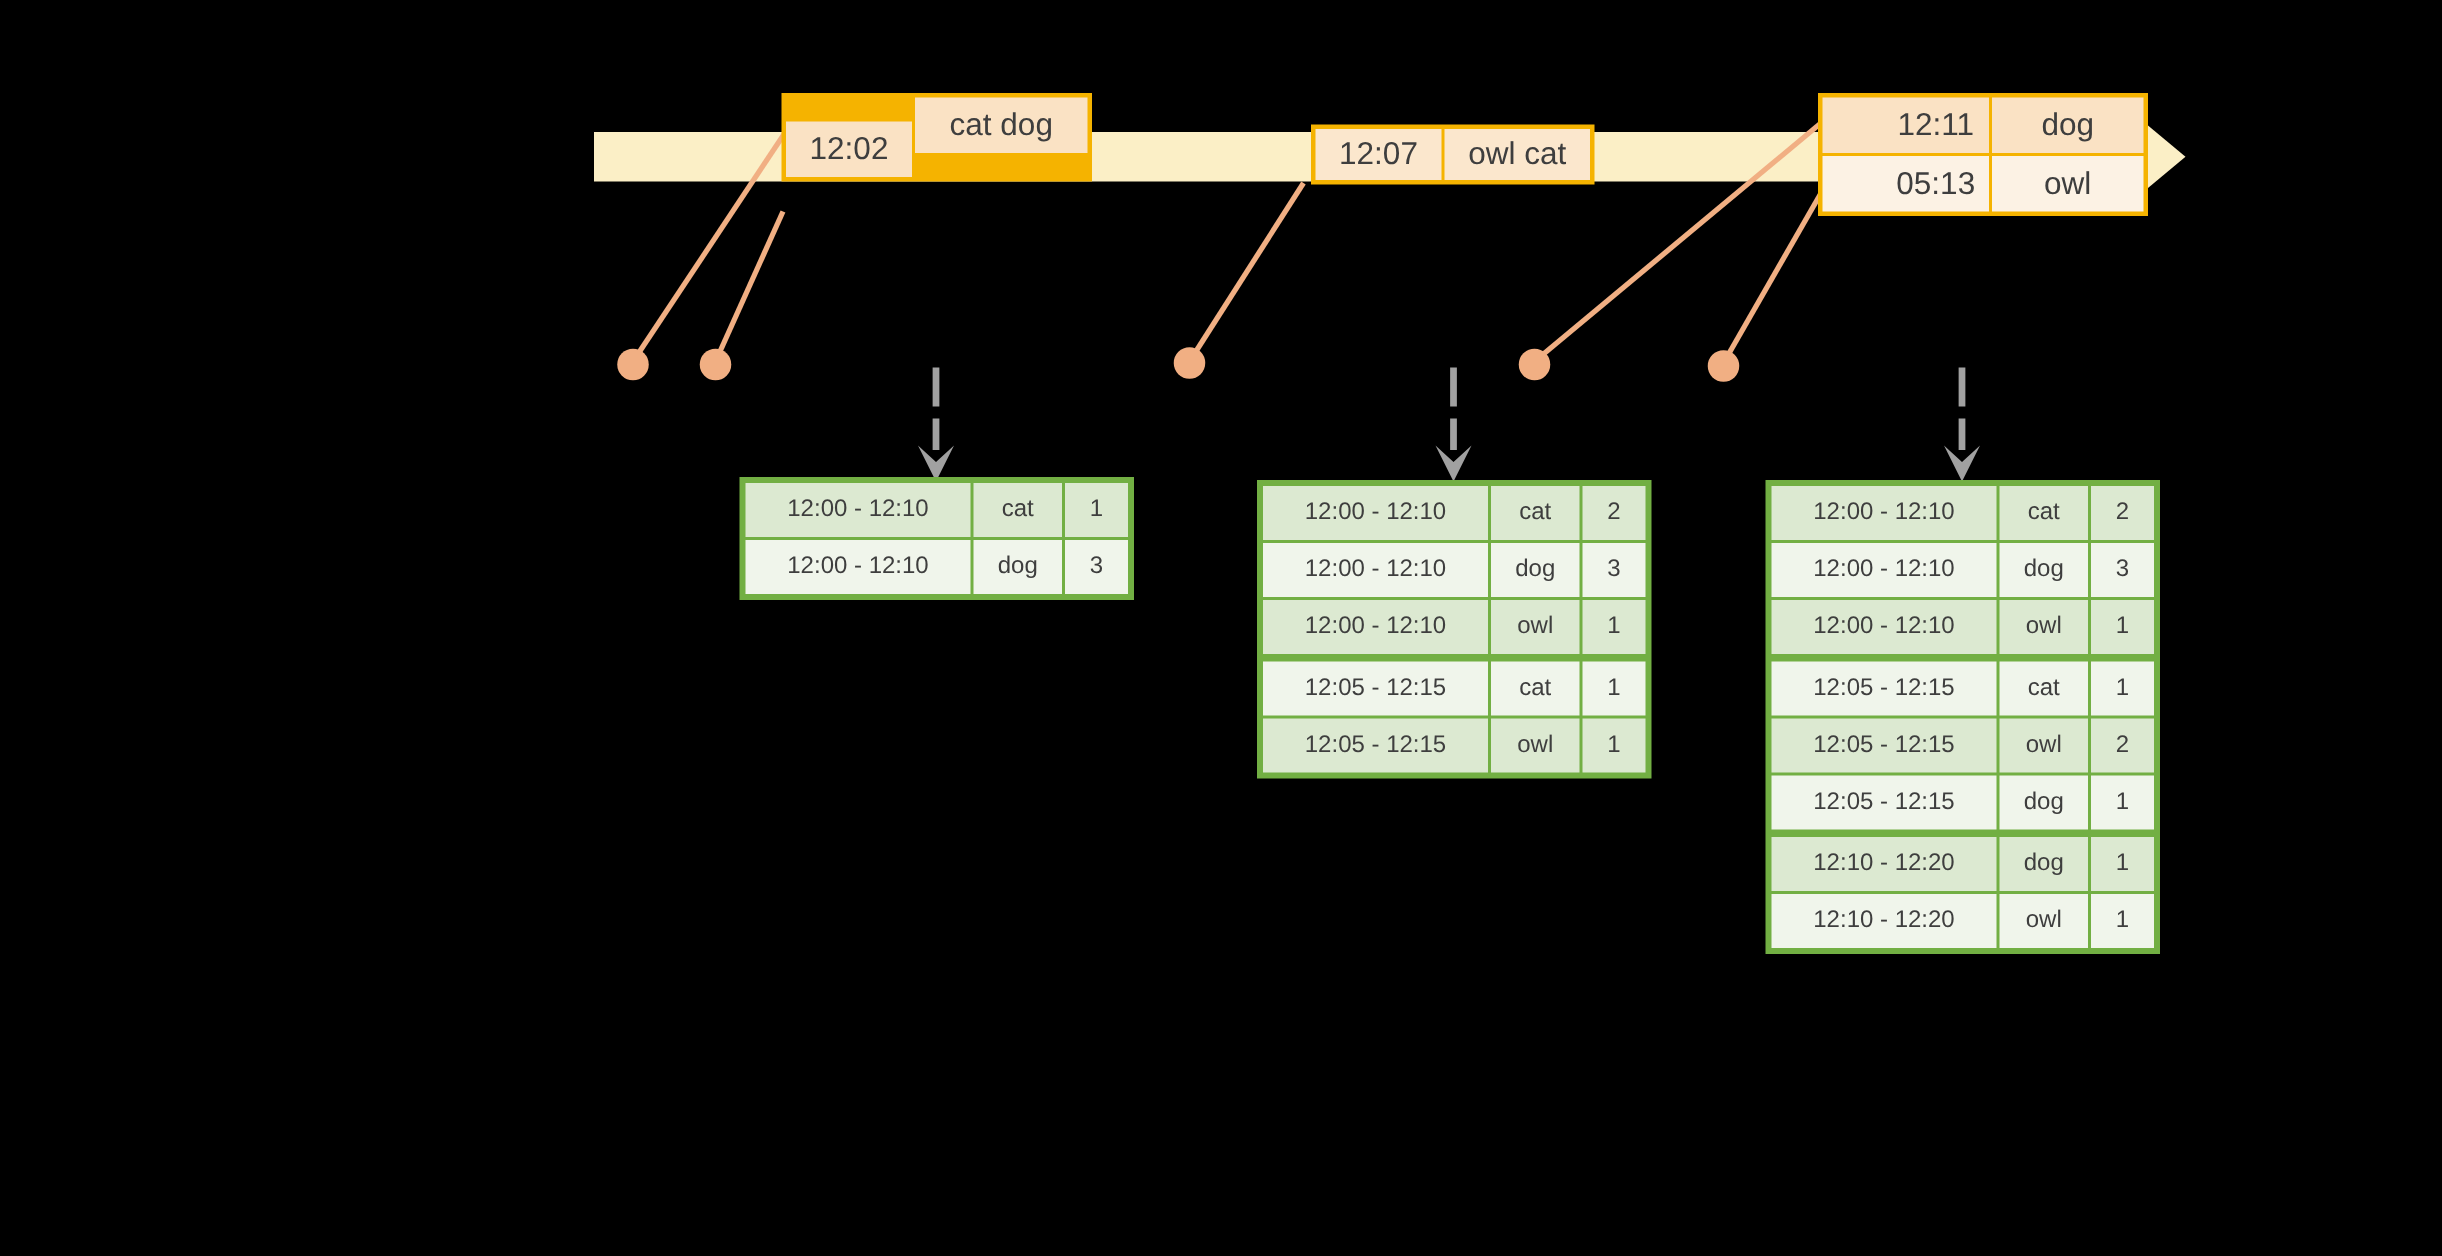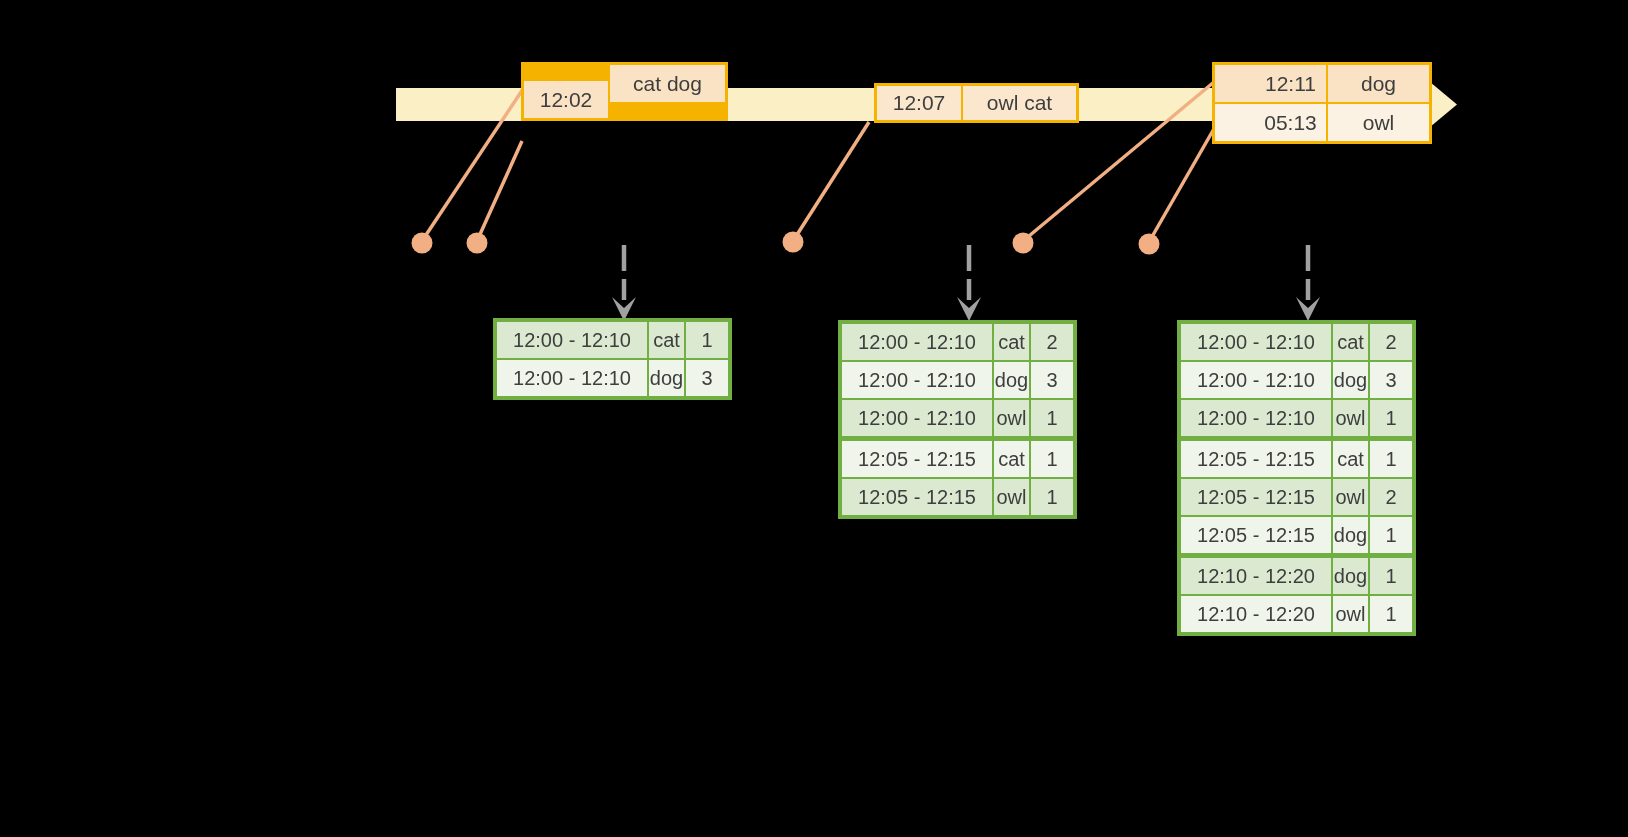--- a/index.html
+++ b/index.html
@@ -12,33 +12,33 @@
   
   .event-table{
     position:absolute;z-index:2;background:var(--event-table-border,#F5B300);
     padding:3px;display:flex;flex-direction:column;gap:2px;font-size:21px;
   }
   .e-row{display:flex;gap:2px;}
   .e-row .cell{display:flex;align-items:center;justify-content:center;}
   .e-row.dark .cell{background:var(--event-row-dark,#FAE2C4);}
   .e-row.light .cell{background:var(--event-row-light,#FCF2E4);}
   #et0{left:521px;top:62px;}  #et0 .e-time{width:84px;height:37px;margin-top:16px;} #et0 .e-words{width:115px;height:37px;}
-  #et1{left:874px;top:83px;}  #et1 .e-time{width:84px;height:34px;} #et1 .e-words{width:113px;height:34px;}
+  #et1{left:874px;top:83px;}  #et1 .e-time{width:84px;height:34px;} #et1 .e-words{width:97px;height:34px;}
   #et1 .e-row.dark .cell{background:var(--event-row-mid,#FBE7CD);}
   #et2{left:1212px;top:62px;} #et2 .e-time{width:71px;height:37px;padding-left:40px;} #et2 .e-words{width:101px;height:37px;}
 
   
   .result-table{
     position:absolute;z-index:2;background:var(--result-table-border,#72AF43);
-    padding:4px;display:flex;flex-direction:column;gap:2px;font-size:20px;
+    padding:4px;display:flex;flex-direction:column;gap:2px;font-size:16px;
   }
   .r-row{display:flex;gap:2px;}
   .r-row.group-start{margin-top:3px;}
   .r-row .cell{height:36px;display:flex;align-items:center;justify-content:center;}
-  .r-win{width:150px;} .r-word{width:35px;} .r-count{width:42px;}
+  .r-win{width:150px;} .r-word{width:59px;} .r-count{width:42px;}
   .r-row.dark .cell{background:var(--result-row-dark,#DCE9D1);}
   .r-row.light .cell{background:var(--result-row-light,#F0F5EB);}
   #rt0{left:493px;top:318px;}
   #rt1{left:838px;top:320px;}
   #rt2{left:1177px;top:320px;}
 </style>
 </head>
 <body>
 
 <div class="canvas">

